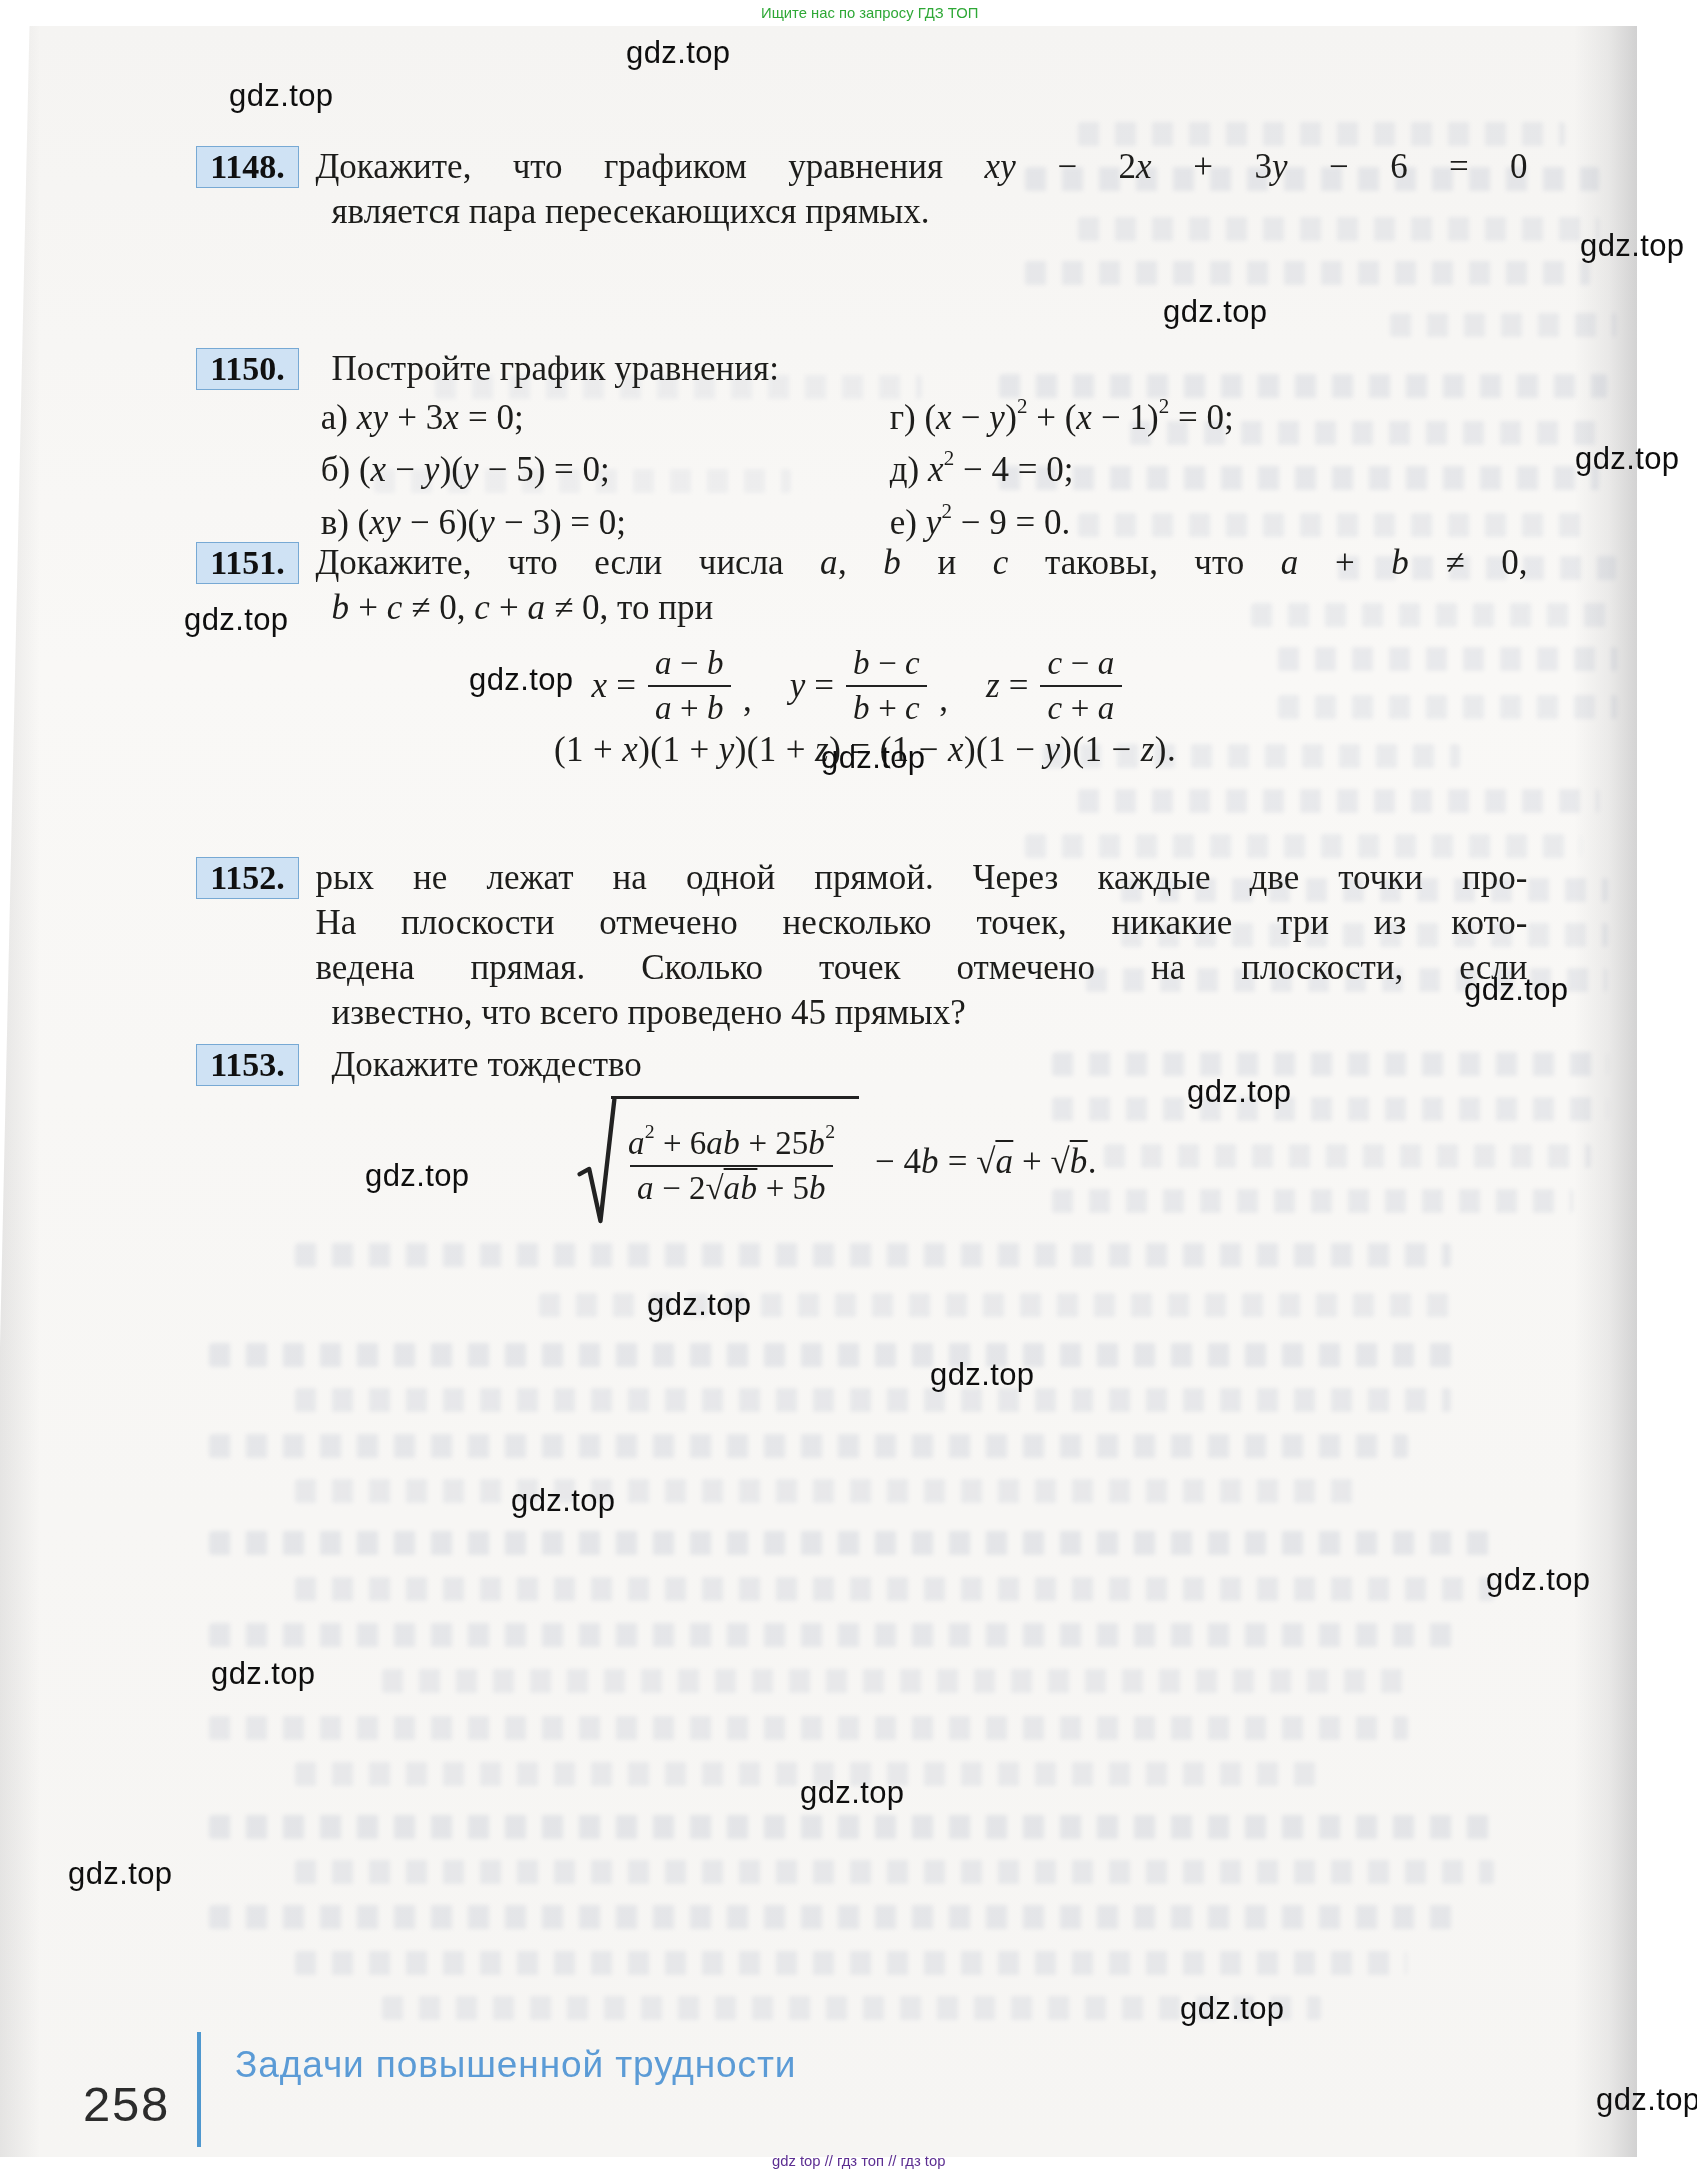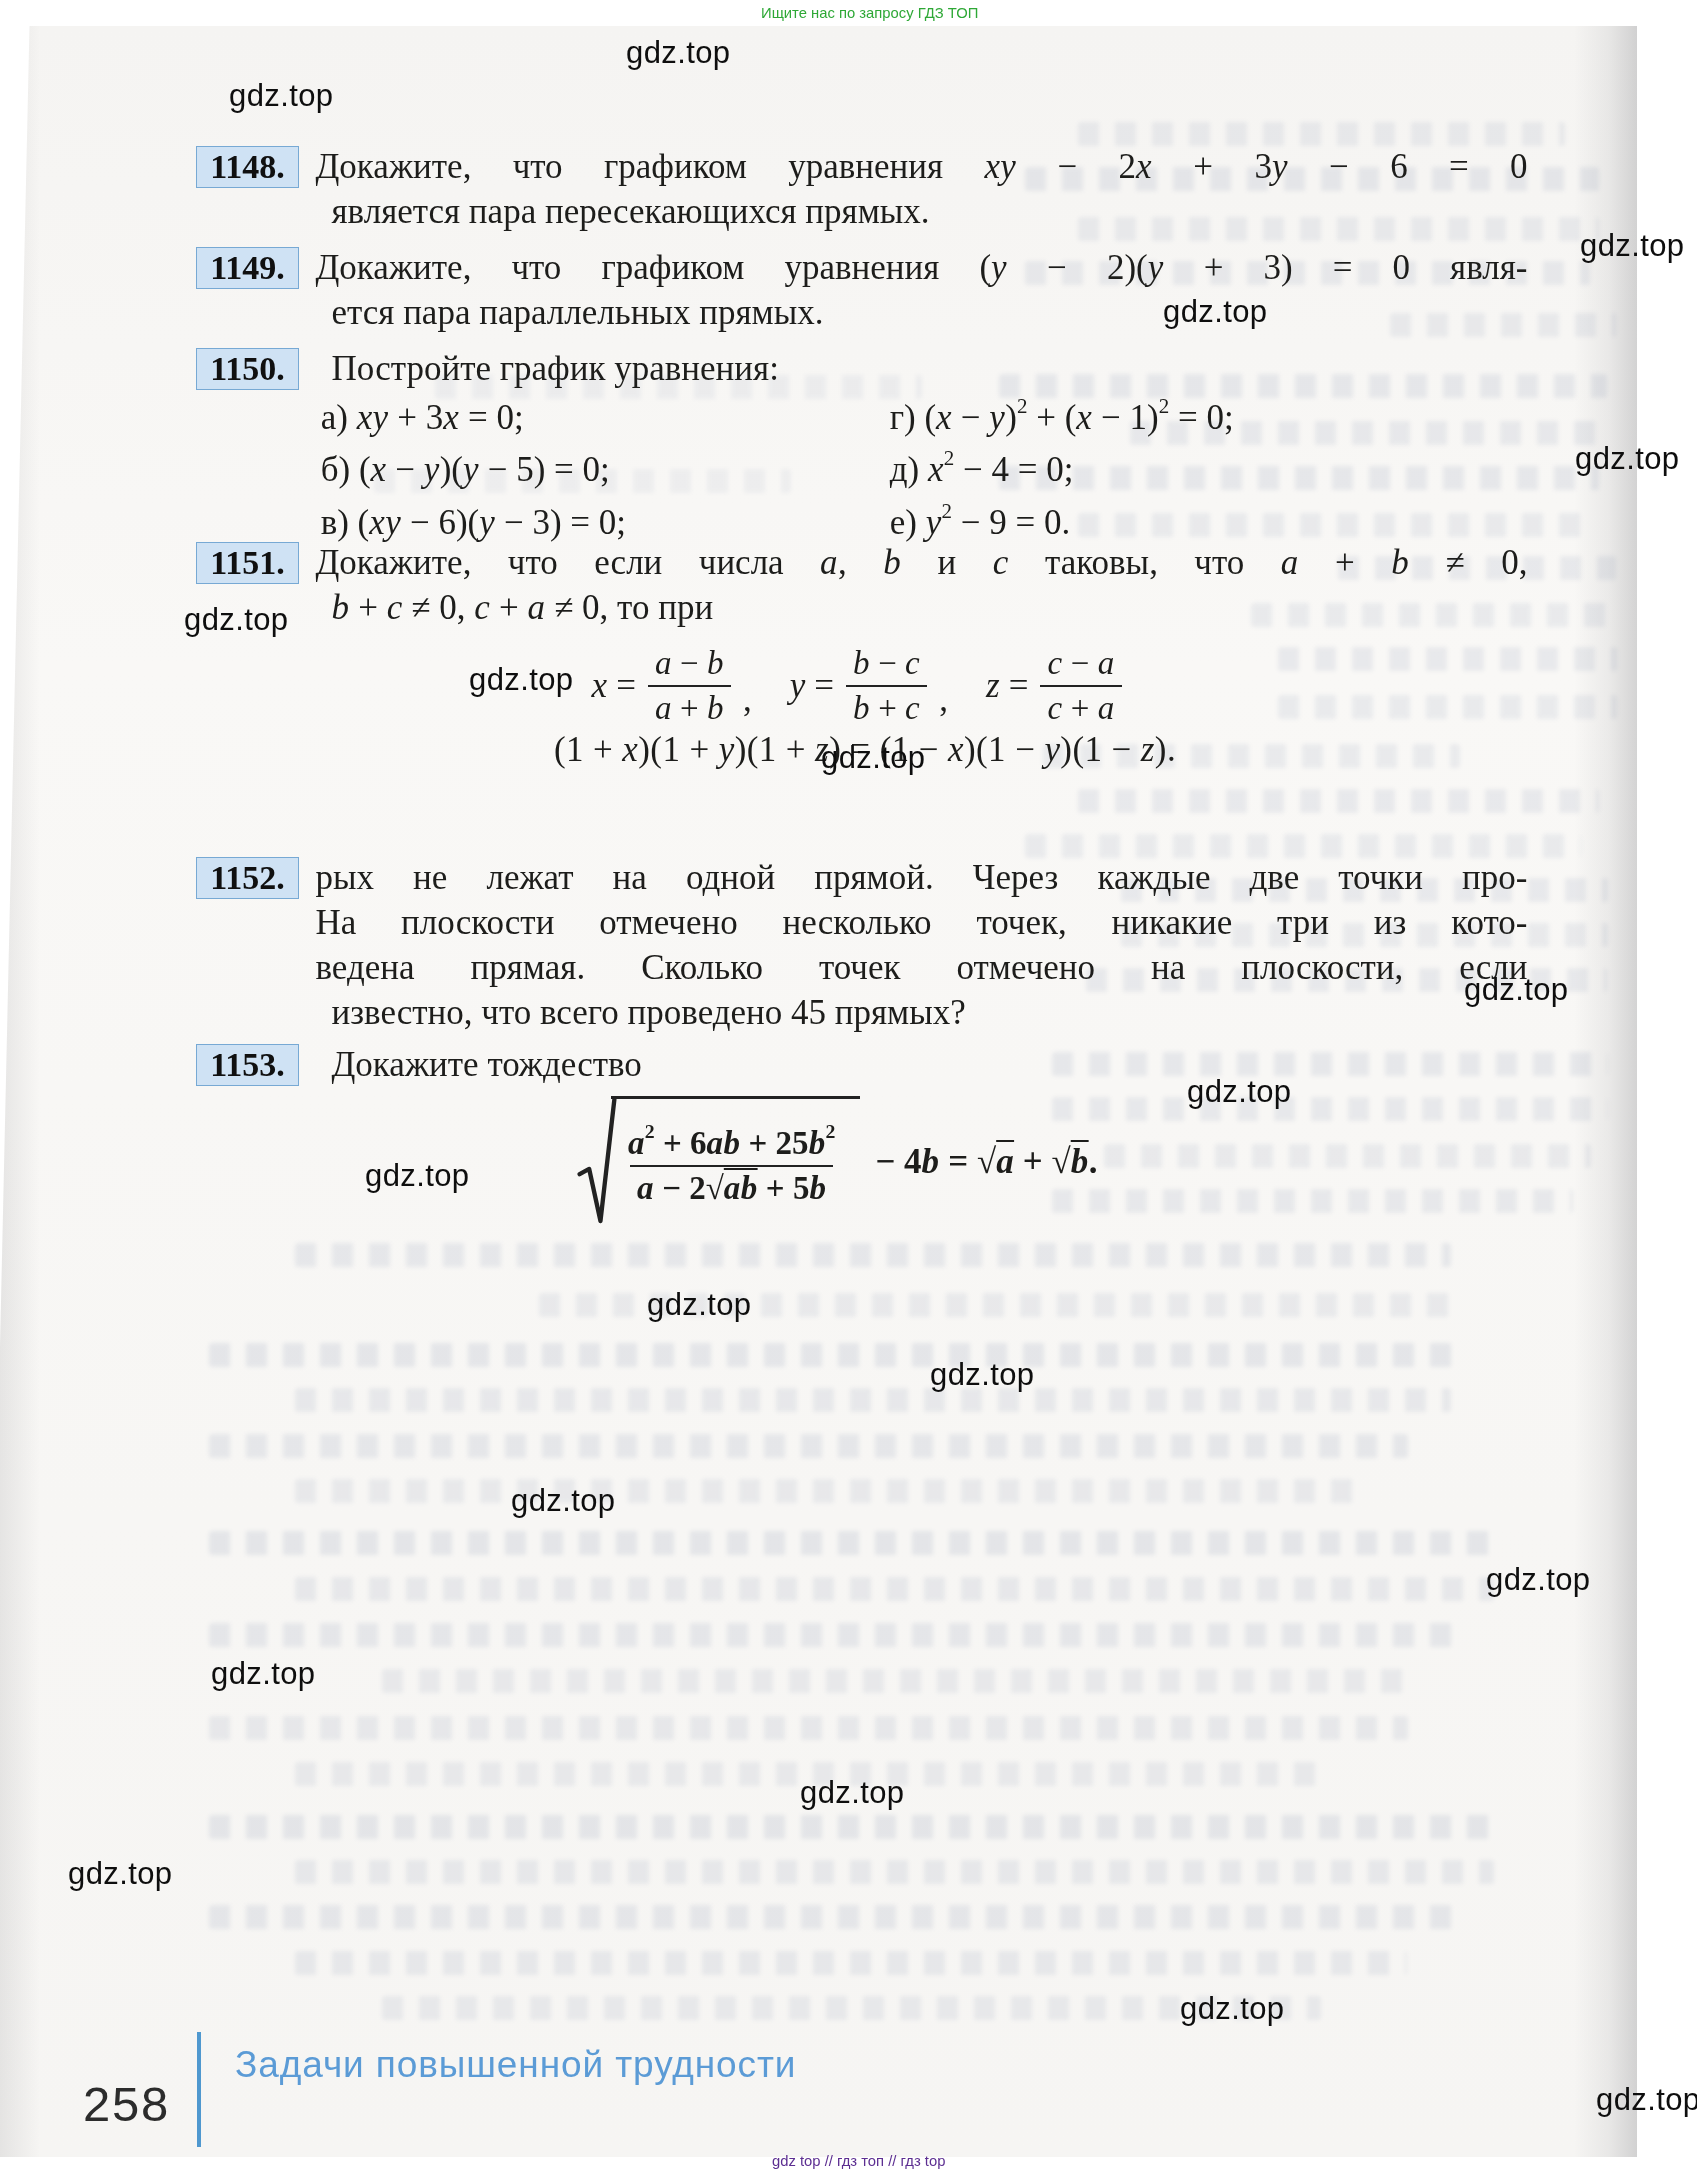--- a/index.html
+++ b/index.html
@@ -49,21 +49,21 @@
   
   .fracrow{display:flex;align-items:center;margin:14px 0 0 276px;height:83px;gap:38px;}
   .fgroup{display:flex;align-items:center;gap:12px;}
   .frac{display:inline-flex;flex-direction:column;align-items:center;font-size:33px;line-height:1.05;}
   .frac .num{padding:0 7px;}
   .frac .den{border-top:2.6px solid #222;margin-top:4.3px;padding:4.3px 7px 0 7px;}
   .tail{align-self:flex-end;margin-bottom:3.5px;}
   .eqlabel{margin-top:15.6px;}
   .identity{text-align:center;margin-right:113px;letter-spacing:0.4px;}
   
-  .formula{display:flex;align-items:center;margin:8.7px 0 0 261px;font-size:35px;font-weight:bold;}
+  .formula{display:flex;align-items:center;margin:8.7px 0 0 261px;font-size:35px;}
   .root{display:flex;align-items:stretch;}
   .radbody{border-top:3.5px solid #222;margin-left:-6px;padding:12px 17.4px 7px 10.4px;display:flex;align-items:center;}
   .ftail{margin-left:15.6px;white-space:nowrap;}
   .ov{text-decoration:overline;text-decoration-thickness:2.2px;}
   
   .wm{
     position:absolute;z-index:3;
     font-family:"Liberation Sans","DejaVu Sans",sans-serif;
     font-size:31px;color:#0e0e0e;letter-spacing:0.4px;white-space:nowrap;
   }
@@ -143,29 +143,20 @@
   <div class="prob" style="top:144px">
     <div class="numbox">
         <span>1148.</span>
       </div>
     <div class="ptext">
       <div class="jline">Докажите, что графиком уравнения <i>xy</i> − 2<i>x</i> + 3<i>y</i> − 6 = 0</div>
       <div class="lline">является пара пересекающихся прямых.</div>
     </div>
   </div>
 
-  <div class="prob" style="top:245px">
-    <div class="numbox">
-        <span>1149.</span>
-      </div>
-    <div class="ptext">
-      <div class="jline">Докажите, что графиком уравнения (<i>y</i> − 2)(<i>y</i> + 3) = 0 явля-</div>
-      <div class="lline">ется пара параллельных прямых.</div>
-    </div>
-  </div>
 
   <div class="prob" style="top:346px">
     <div class="numbox">
         <span>1150.</span>
       </div>
     <div class="ptext">
       <div class="lline">Постройте график уравнения:</div>
       <div class="items">
         <div>а) <i>xy</i> + 3<i>x</i> = 0;</div>
         <div>г) (<i>x</i> − <i>y</i>)<sup>2</sup> + (<i>x</i> − 1)<sup>2</sup> = 0;</div>

